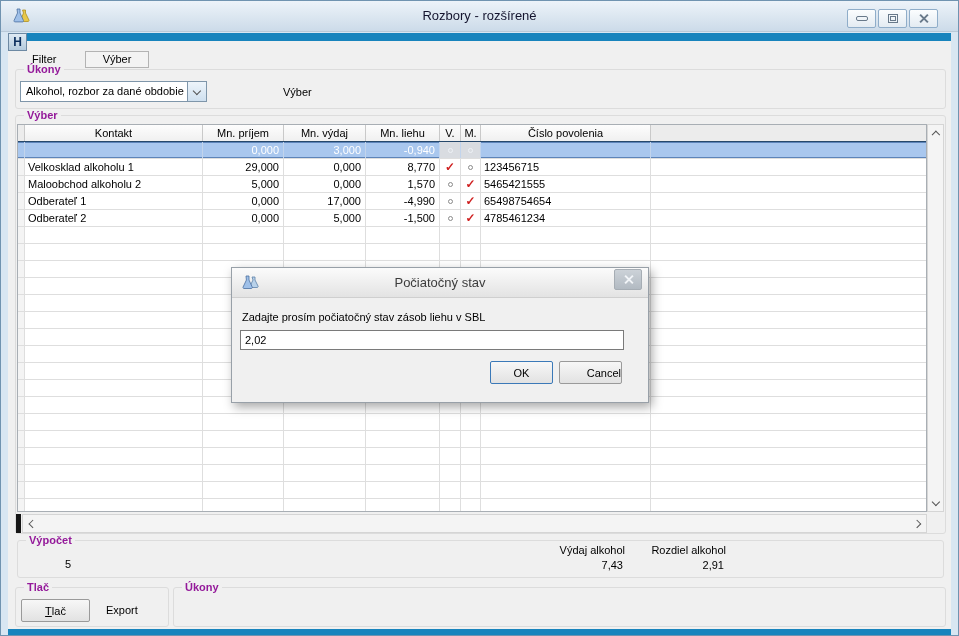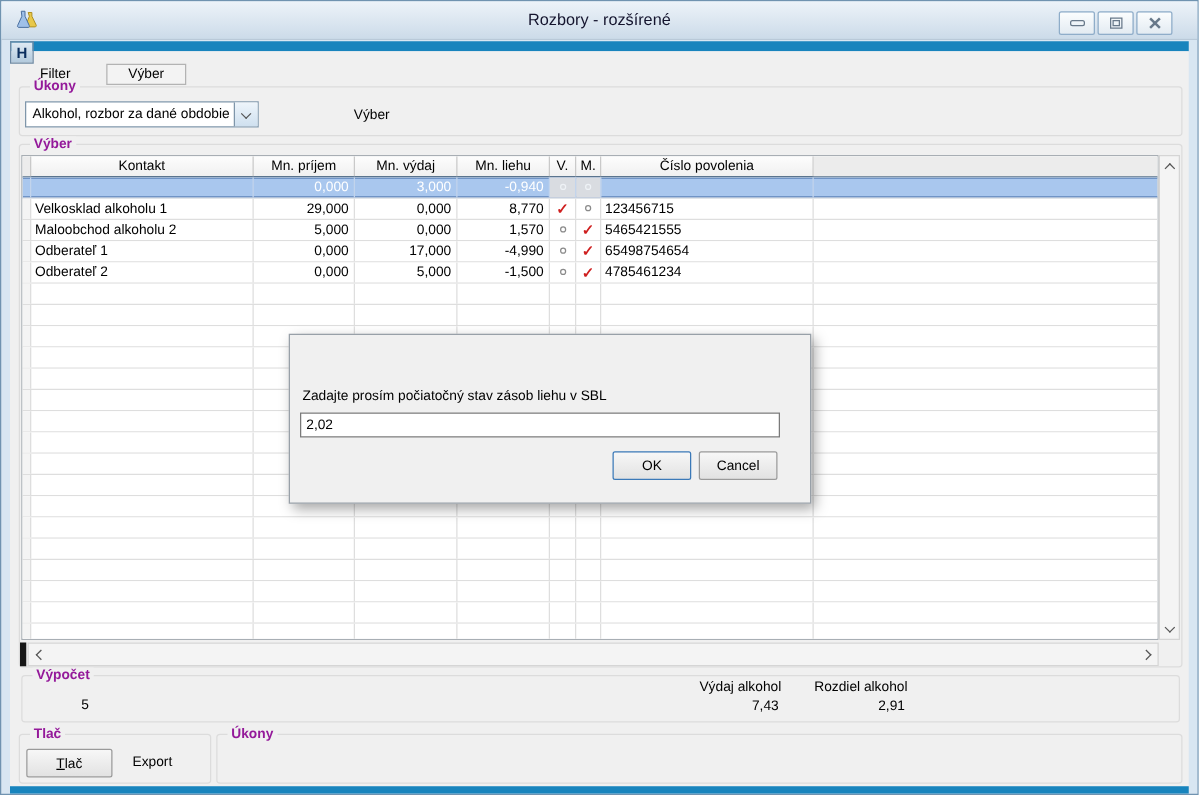--- a/index.html
+++ b/index.html
@@ -121,21 +121,21 @@
     font-size:13px; color:#3c3c3c; }
   .dlg-icon { position:absolute; left:10px; top:6px; }
   .dlg-close { position:absolute; right:6px; top:1px; width:28px; height:21px;
     background:linear-gradient(#ccd2d8,#b2bac2); border:1px solid #a6adb4; border-radius:2px;
     display:flex; align-items:center; justify-content:center; }
   .dlg-prompt { position:absolute; left:10px; top:43px;text-align:right; }
   .dlg-input { position:absolute; left:8px; top:62px; width:384px; height:20px;
     border:1px solid #7a7a7a; background:#fff; padding:0 4px;
     font:11px "Liberation Sans", sans-serif; }
   .dlg-ok { position:absolute; left:258px; top:93px; width:63px; height:23px; border-color:#3b79b8; }
-  .dlg-cancel { position:absolute; left:327px; top:93px; width:63px; height:23px; }
+  .dlg-cancel { position:absolute; left:327px; top:93px; width:63px; height:23px;justify-content:flex-end; }
 </style>
 </head>
 <body>
 
 <div class="window">
 
   <div class="titlebar">
     <span class="app-icon">
       <svg width="18" height="16" viewBox="0 0 18 16">
         <path d="M9.5 2h3v3l3.4 7a1 1 0 0 1-.9 1.5H8.6a1 1 0 0 1-.9-1.5L10.5 5z" fill="#e8c84a" stroke="#b09020" stroke-width="0.8"></path>
@@ -476,20 +476,32 @@
   <div class="groupbox" id="g-ukony2">
     <span class="group-label">Úkony</span>
     <div class="push-btn btn-zatvorit">
       <span class="u-first">Zatvoriť</span>
     </div>
   </div>
 
   <div class="bar-bottom"></div>
 
   <div class="dialog">
+    <div class="dlg-title">
+      <span class="dlg-icon">
+        <svg width="18" height="17" viewBox="0 0 18 17">
+          <path d="M10 3h3v3l3 6a1 1 0 0 1-.9 1.5H9a1 1 0 0 1-.9-1.5L11 6z" fill="#b9d2ea" stroke="#5d82a8" stroke-width="0.8"></path>
+          <path d="M4 2h3v4l3.2 7a1 1 0 0 1-.9 1.5H2a1 1 0 0 1-.9-1.5L4.4 6z" fill="#9fc0e8" stroke="#4a6f9f" stroke-width="0.8"></path>
+        </svg>
+      </span>
+      <div class="dlg-title-text">Počiatočný stav</div>
+      <div class="dlg-close">
+        <span class="close-x light"></span>
+      </div>
+    </div>
     <div class="dlg-prompt">Zadajte prosím počiatočný stav zásob liehu v SBL</div>
     <input class="dlg-input" type="text" value="2,02" style="">
     <div class="push-btn dlg-ok">
       <span>OK</span>
     </div>
     <div class="push-btn dlg-cancel">
       <span>Cancel</span>
     </div>
   </div>
 

